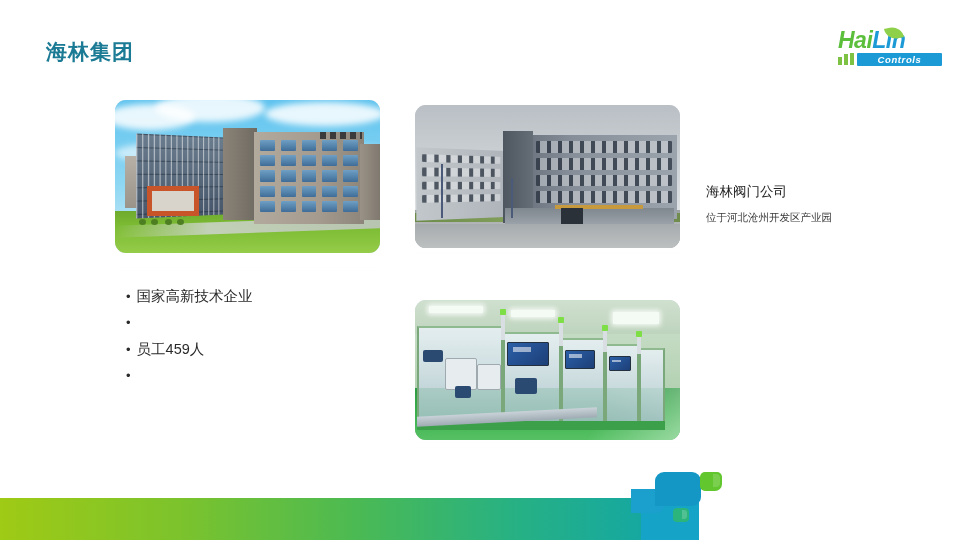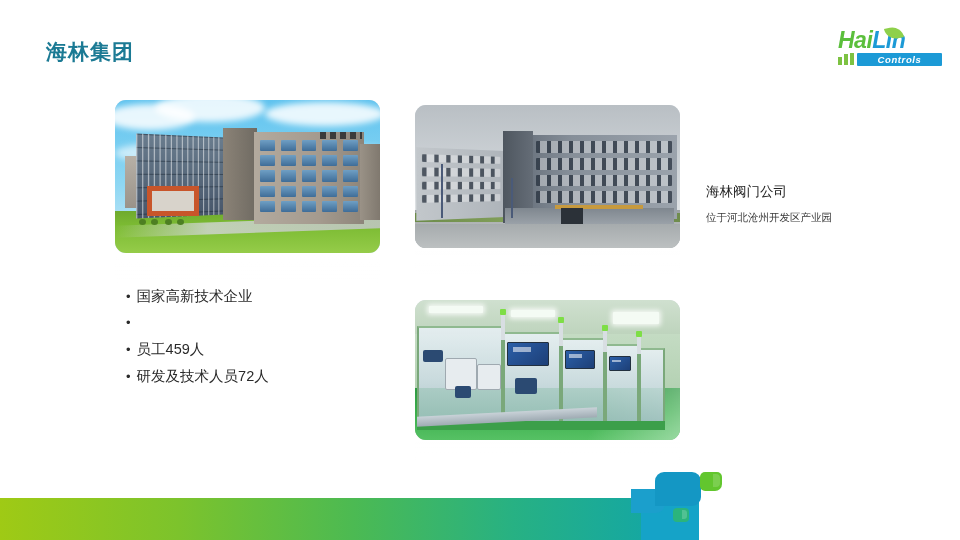--- a/index.html
+++ b/index.html
@@ -582,21 +582,20 @@
   </div>
   <div class="bullet">
     <span class="dot">•</span>
   </div>
   <div class="bullet">
     <span class="dot">•</span>
     <span>员工459人</span>
   </div>
   <div class="bullet">
     <span class="dot">•</span>
-    <span>研发及技术人员72人</span>
   </div>
 </div>
 
 <div class="cap-block" id="cap-valve">
   <div class="cap-title">海林阀门公司</div>
   <div class="cap-sub">位于河北沧州开发区产业园</div>
 </div>
 
 <div class="cap-block" id="cap-mfg">
 </div>

